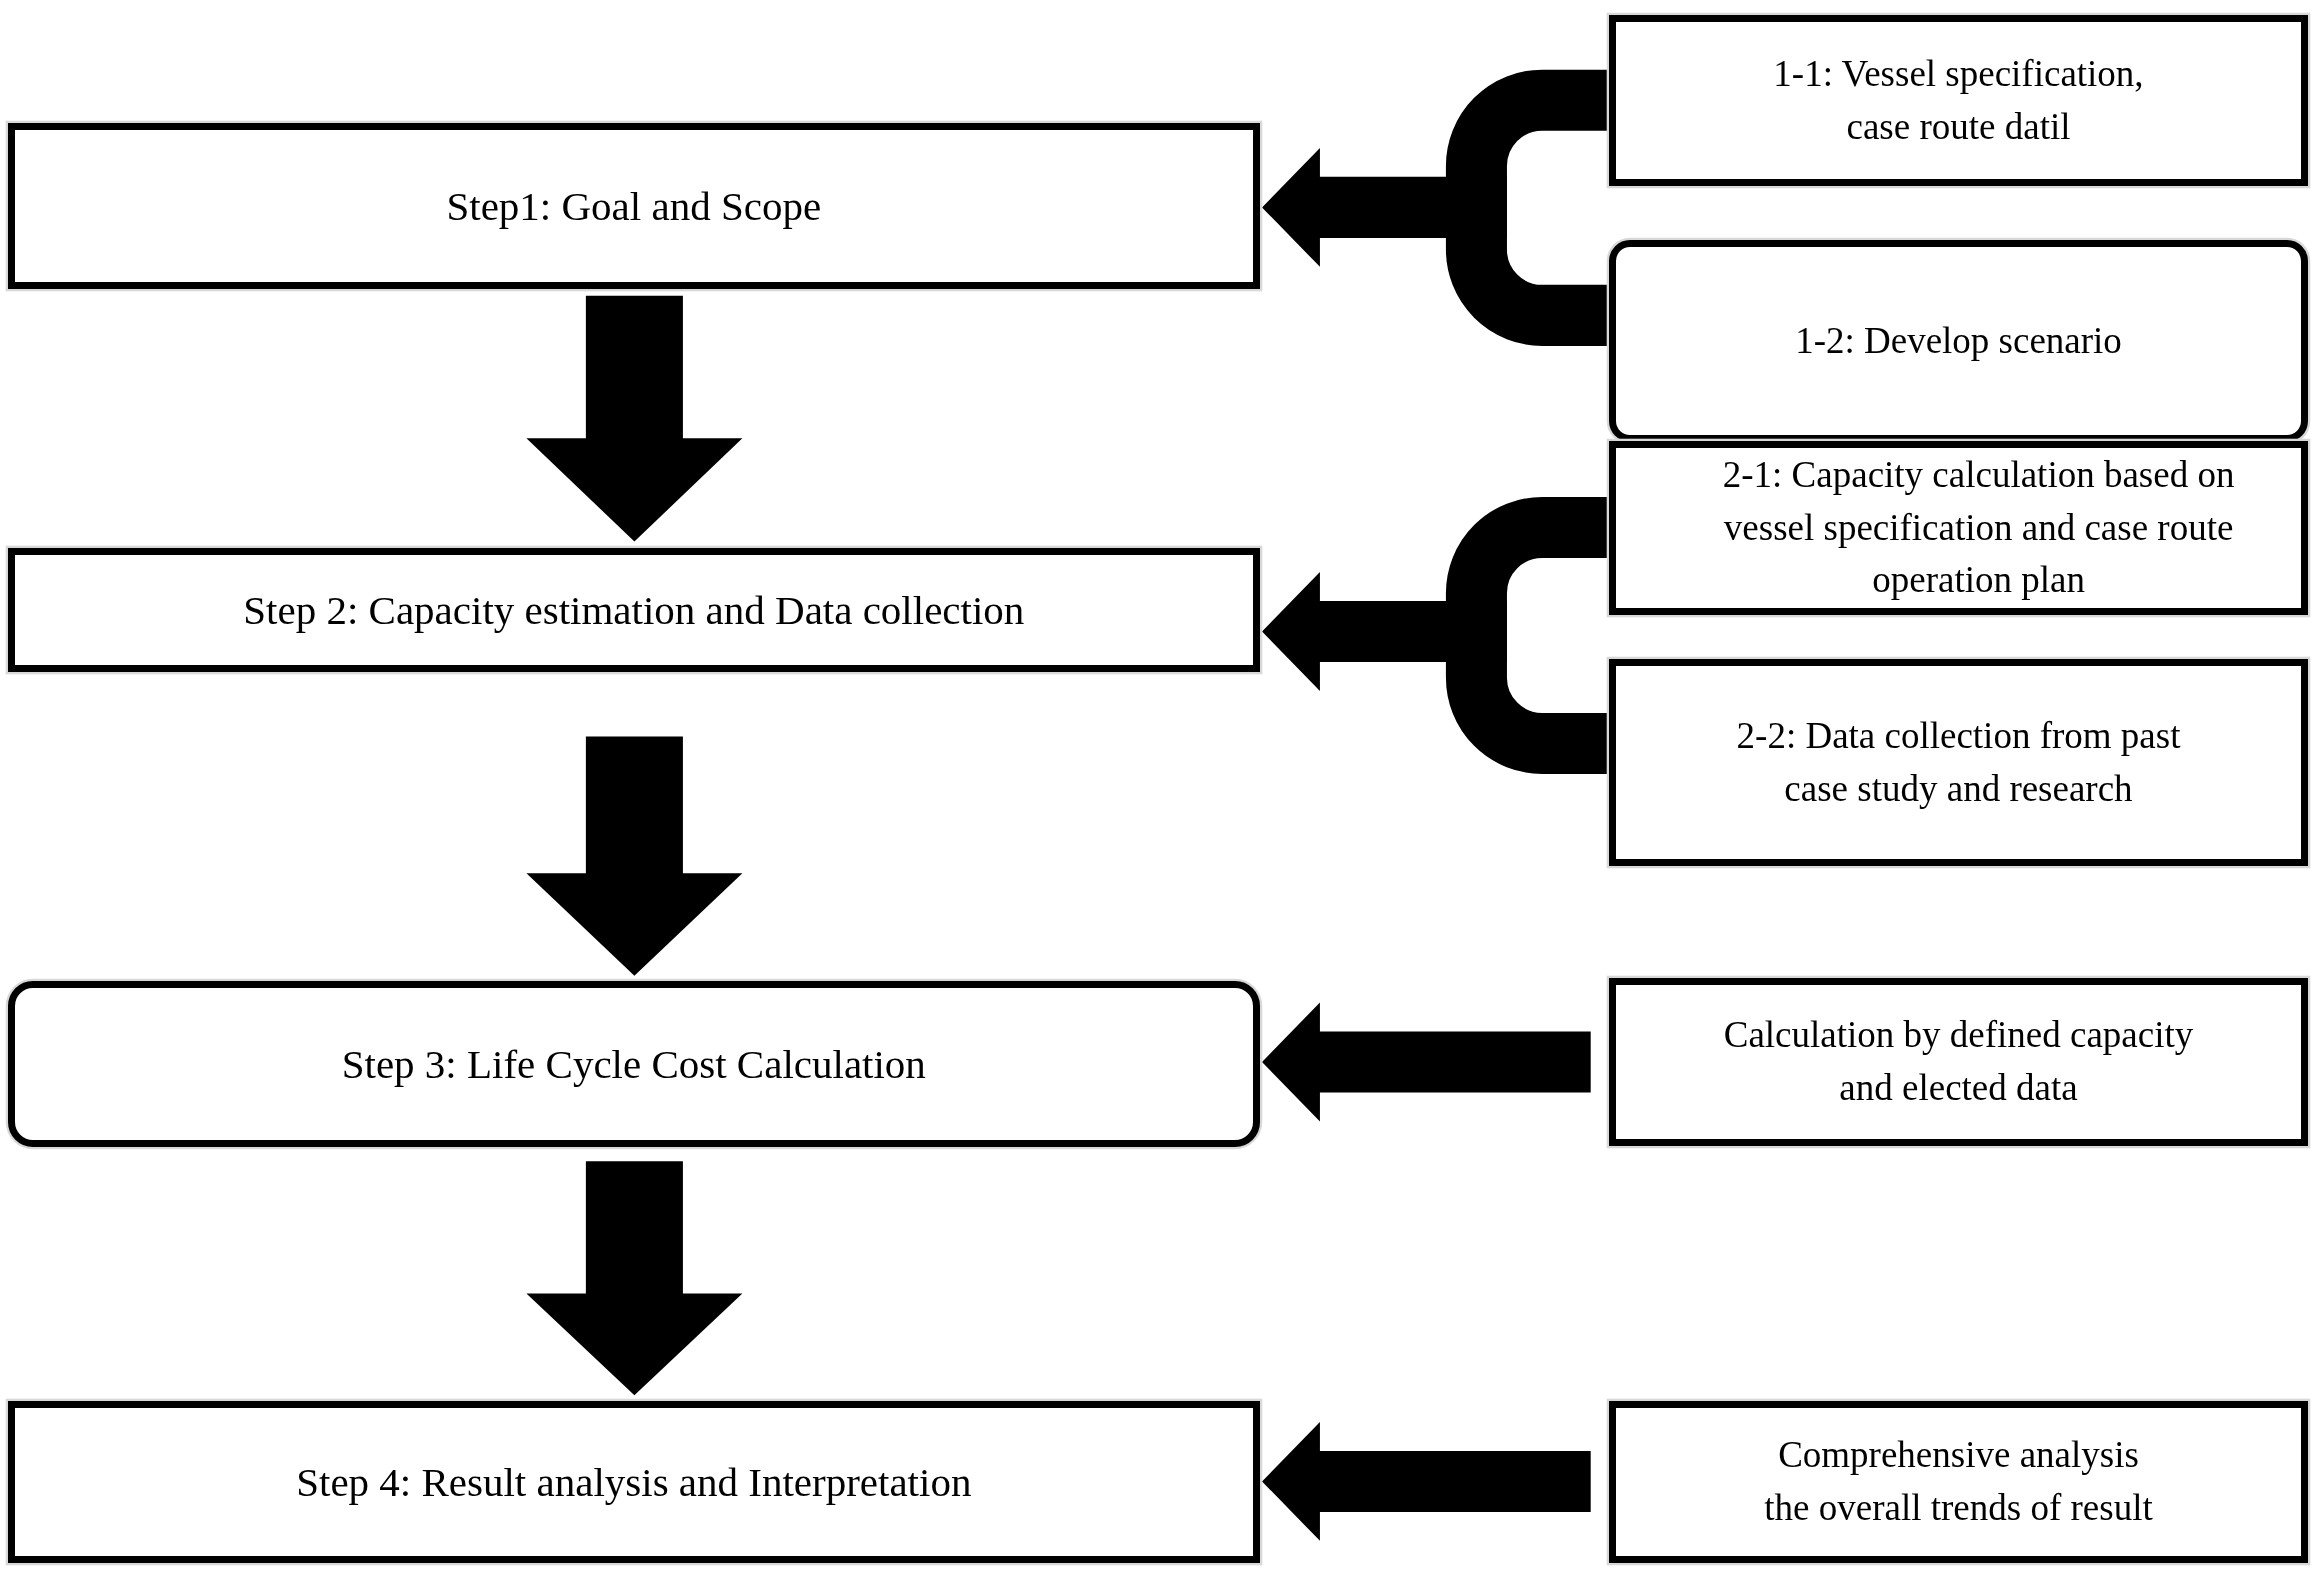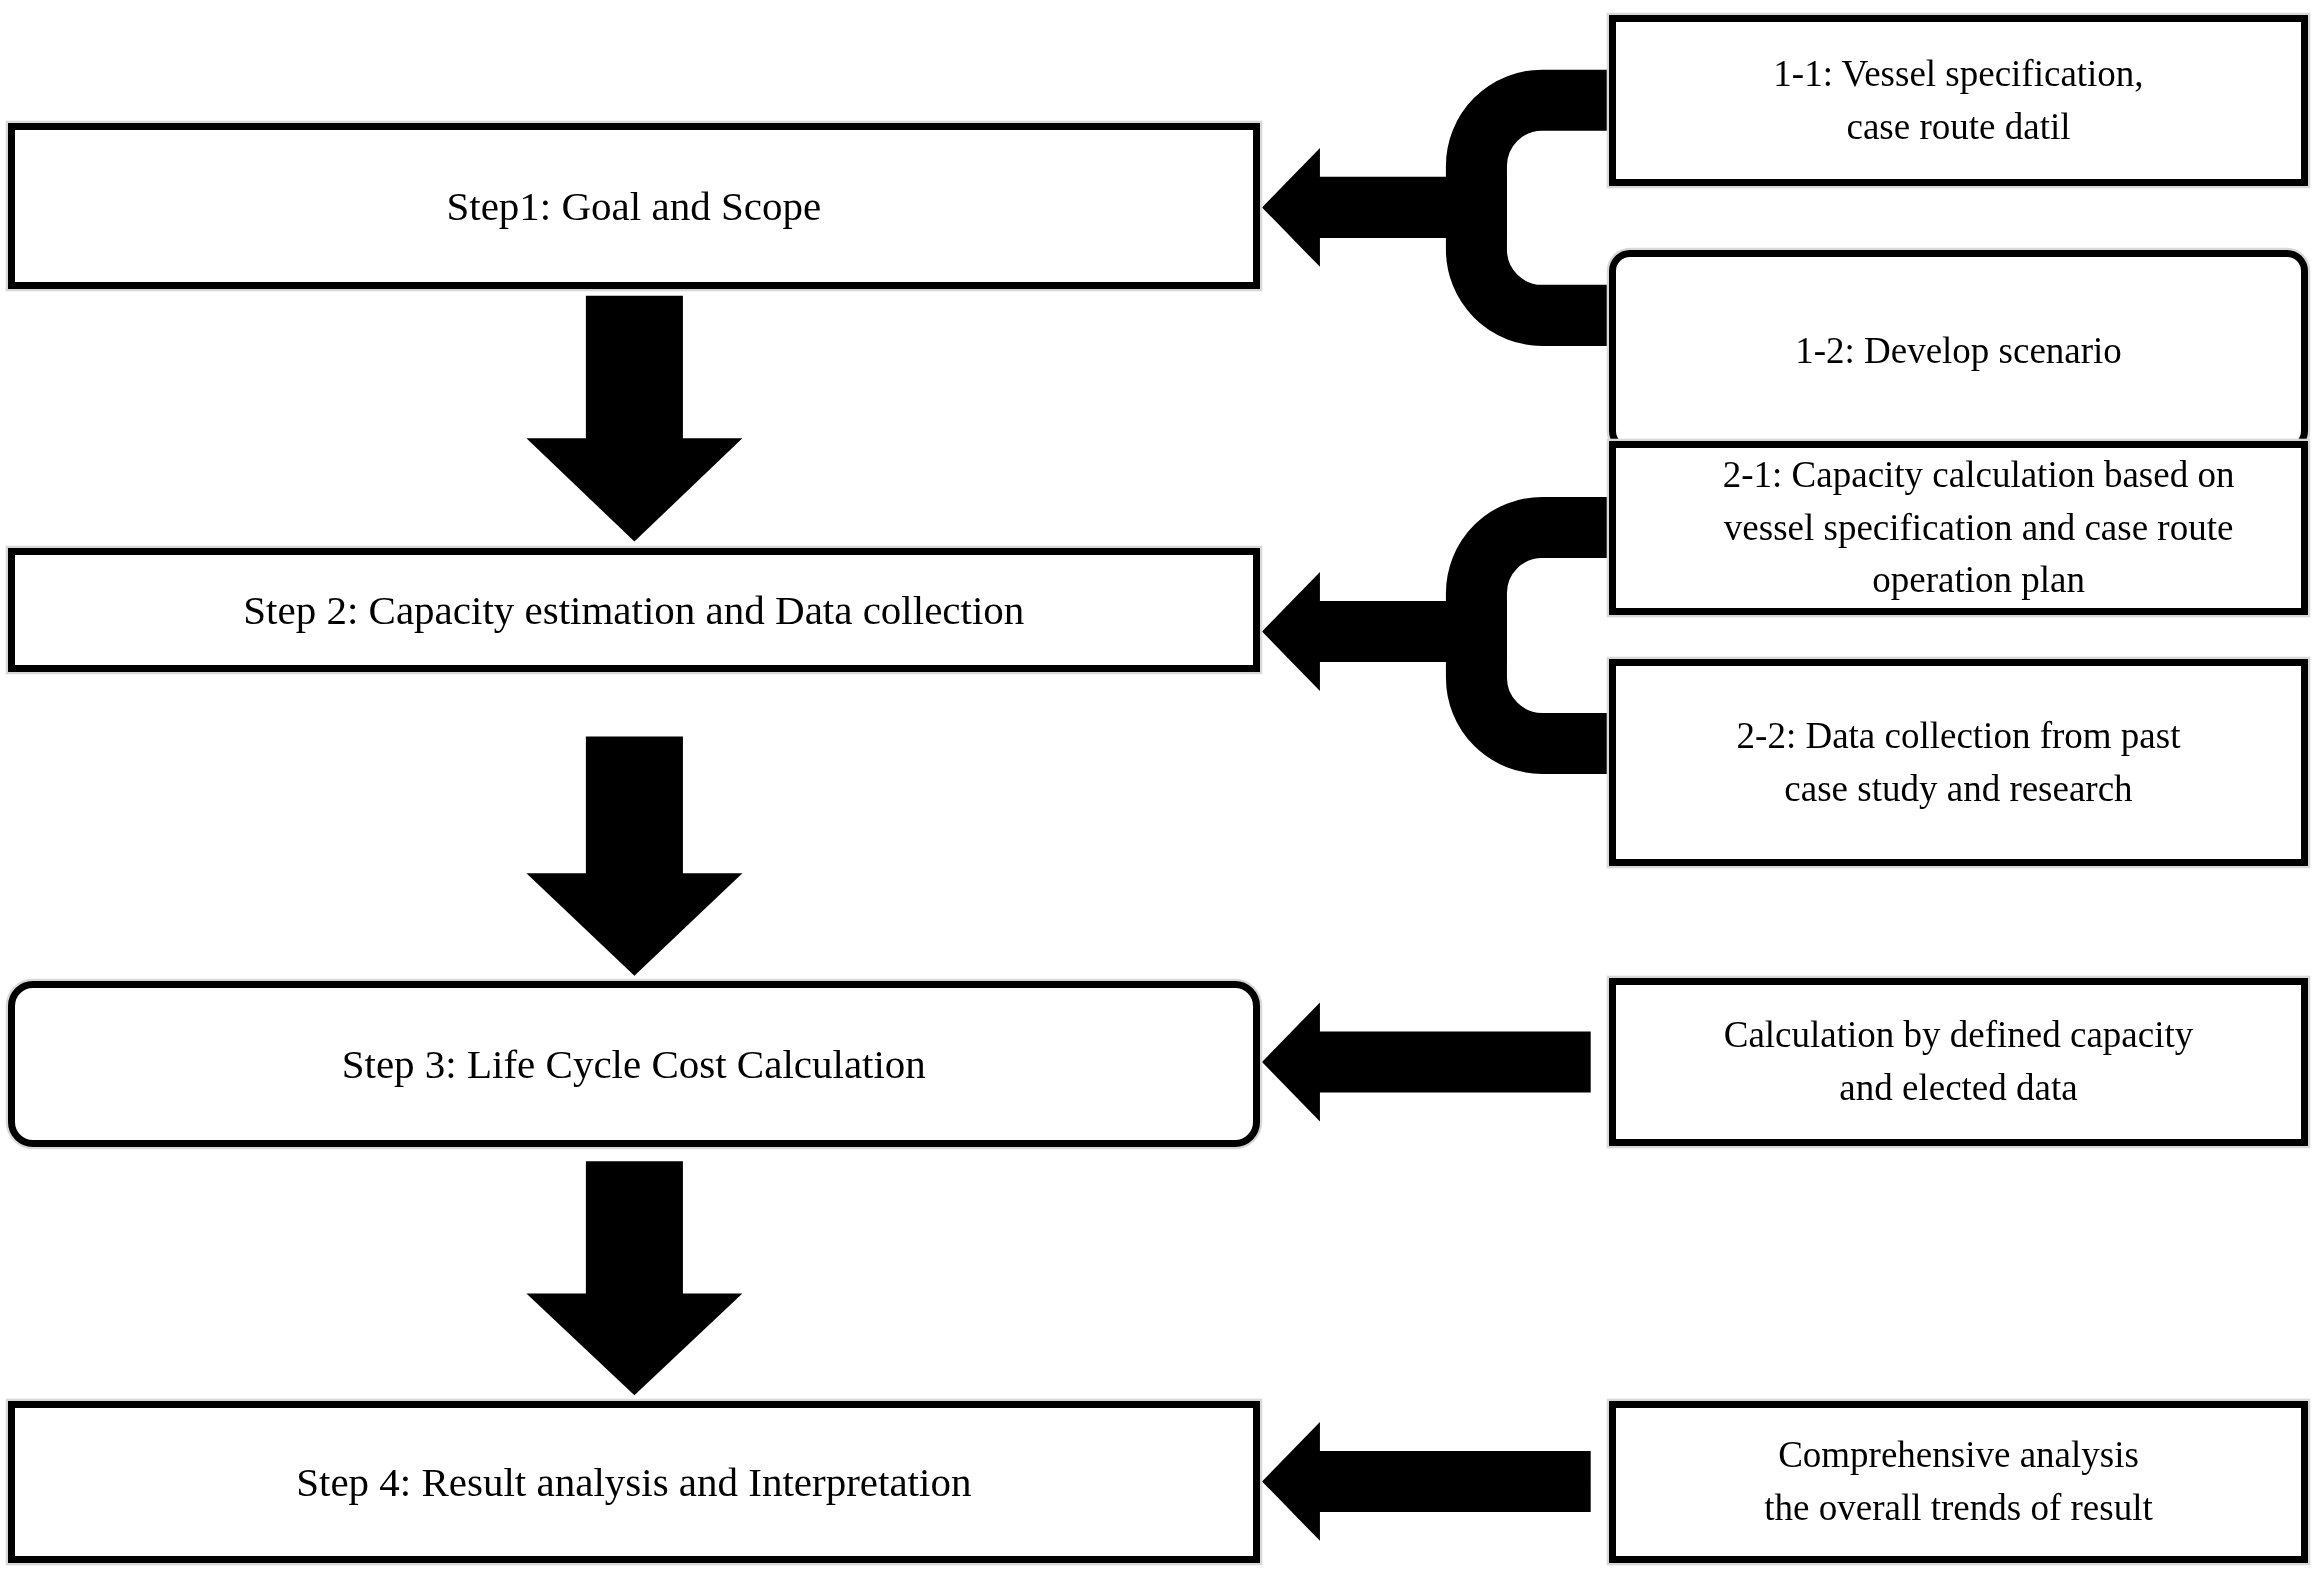--- a/index.html
+++ b/index.html
@@ -46,21 +46,21 @@
     font-size: 37px;
     line-height: 1.42;
     white-space: pre-line;
     padding: 0 7.8px;
   }
   #step1 { top: 123px;  height: 166px; }
   #step2 { top: 548px;  height: 124px; }
   #step3 { top: 981px; height: 166px; border-radius: 25px; }
   #step4 { top: 1401px; height: 162px; }
   #r11   { top: 15px;   height: 171px; }
-  #r12   { top: 250px;  height: 202px; border-radius: 21px; }
+  #r12   { top: 240px;  height: 202px; border-radius: 21px; }
   #r21   { top: 441px;  height: 174px; padding-left: 48px; }
   #r22   { top: 659px;  height: 207px; }
   #r3    { top: 978px; height: 168px; }
   #r4    { top: 1401px; height: 162px; }
 </style>
 </head>
 <body>
 
 <div class="canvas">
 

